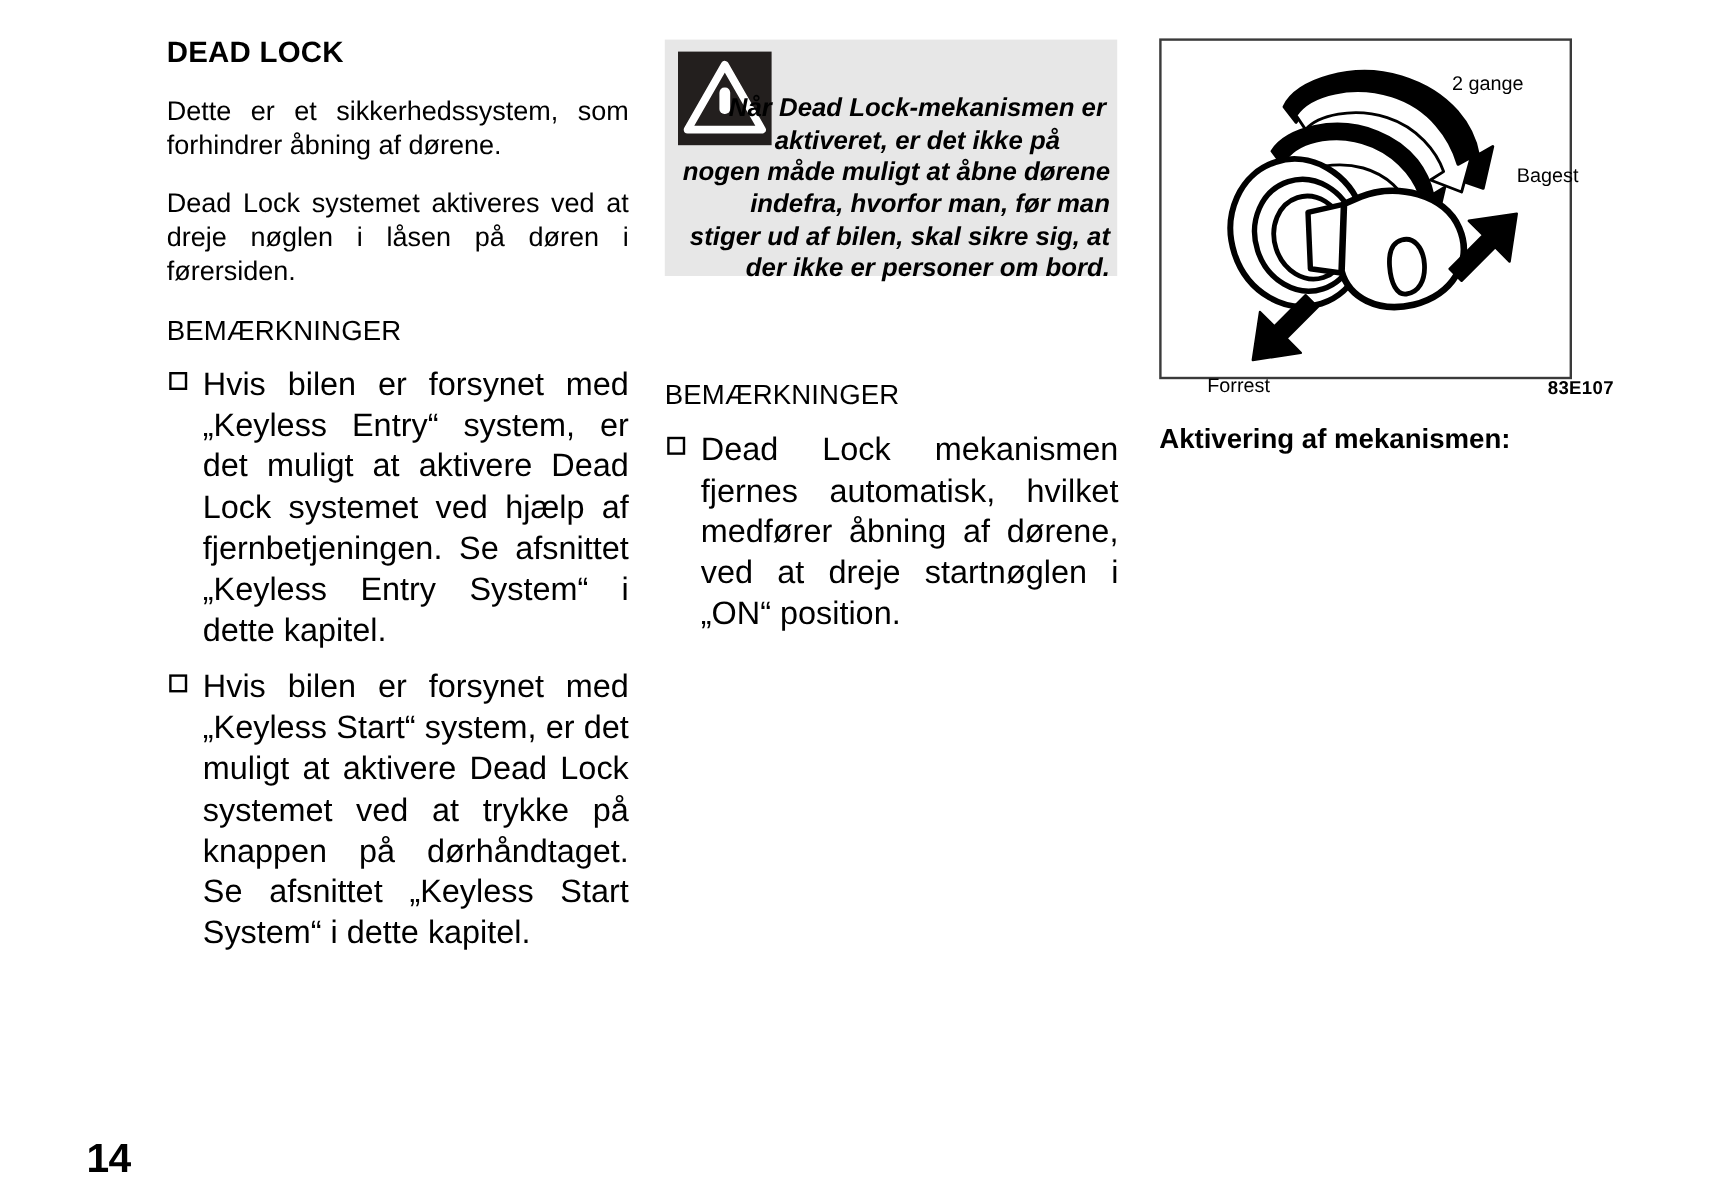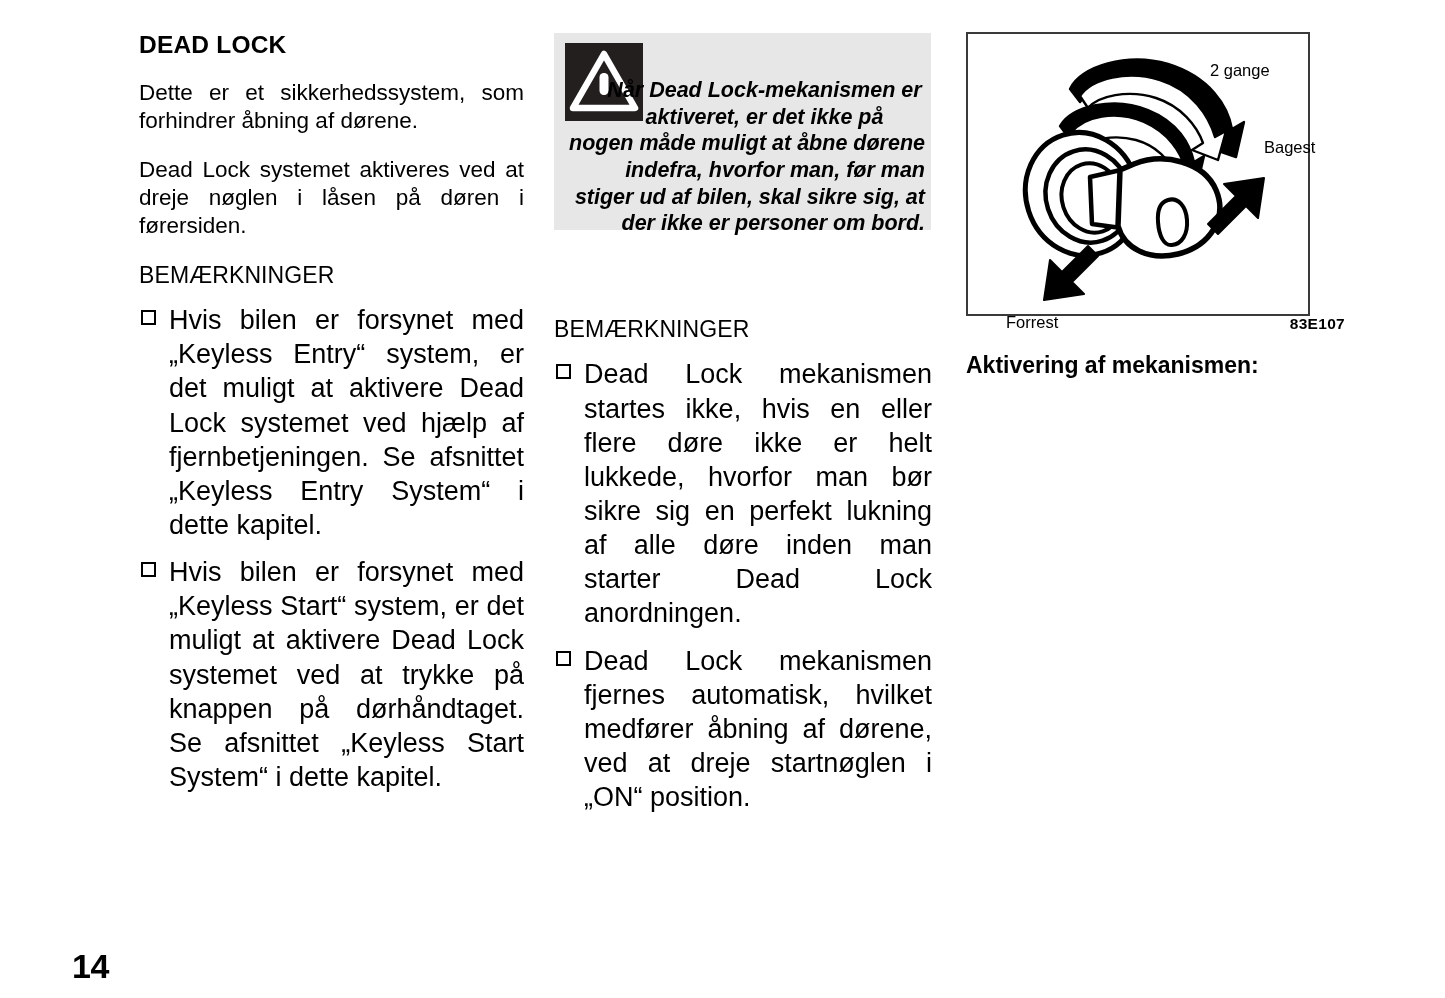--- a/index.html
+++ b/index.html
@@ -225,24 +225,20 @@
       <span class="tail">nogen måde muligt at åbne dørene indefra, hvorfor man, før man stiger ud af bilen, skal sikre sig, at der ikke er personer om bord.</span>
     </div>
   </div>
 
   <div class="col col-2" style="top:316px;">
     <div class="h-section">BEMÆRKNINGER</div>
 
     <ul class="notes" style="margin-top:15px;">
       <li>
         <span class="bullet-sq"></span>
-        <span>Dead Lock mekanismen startes ikke, hvis en eller flere døre ikke er helt lukkede, hvorfor man bør sikre sig en perfekt lukning af alle døre inden man starter Dead Lock anordningen.</span>
-      </li>
-      <li>
-        <span class="bullet-sq"></span>
         <span>Dead Lock mekanismen fjernes automatisk, hvilket medfører åbning af dørene, ved at dreje startnøglen i „ON“ position.</span>
       </li>
     </ul>
   </div>
 
   <div class="figure-frame">
     <svg width="375" height="280" viewBox="0 0 375 280">
 
       <path d="M102 55 C112 32 160 18 200 30 C242 43 260 72 264 95 L276 88 L268 123 L236 112 L248 104 C242 84 226 62 194 52 C160 42 124 50 112 68 Z" fill="#000000" stroke="#000000" stroke-width="2.4" stroke-linejoin="round"></path>
 

